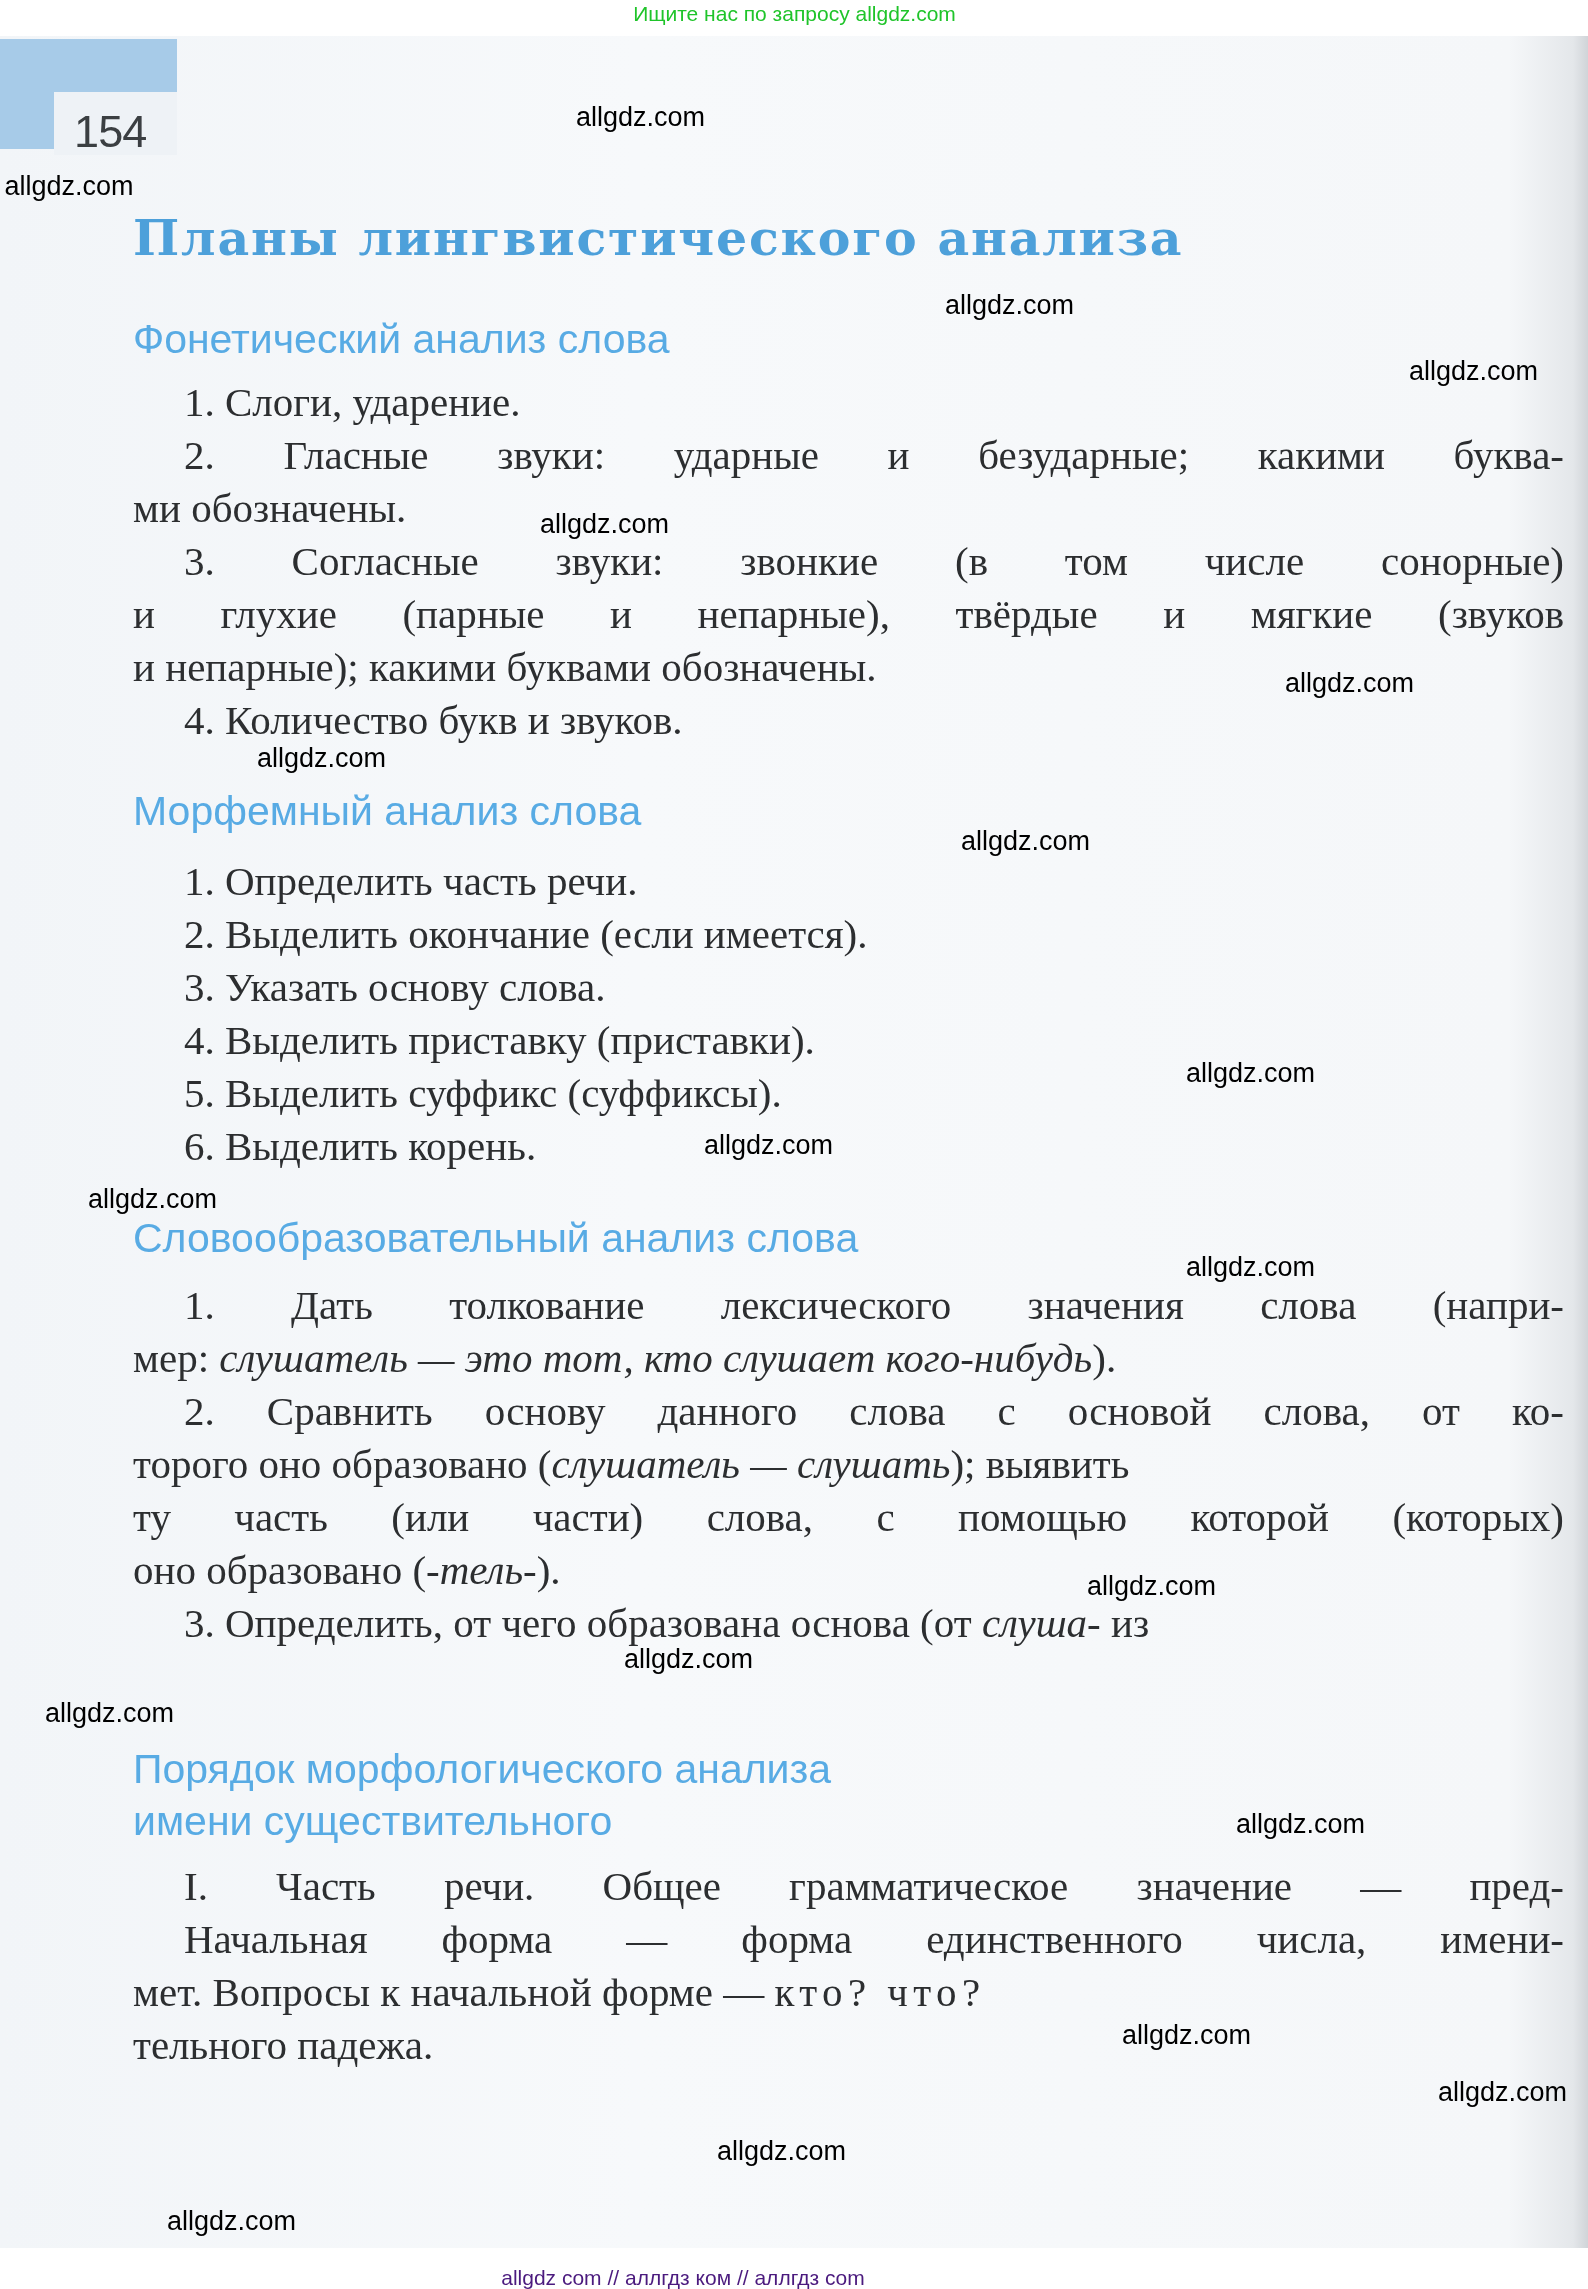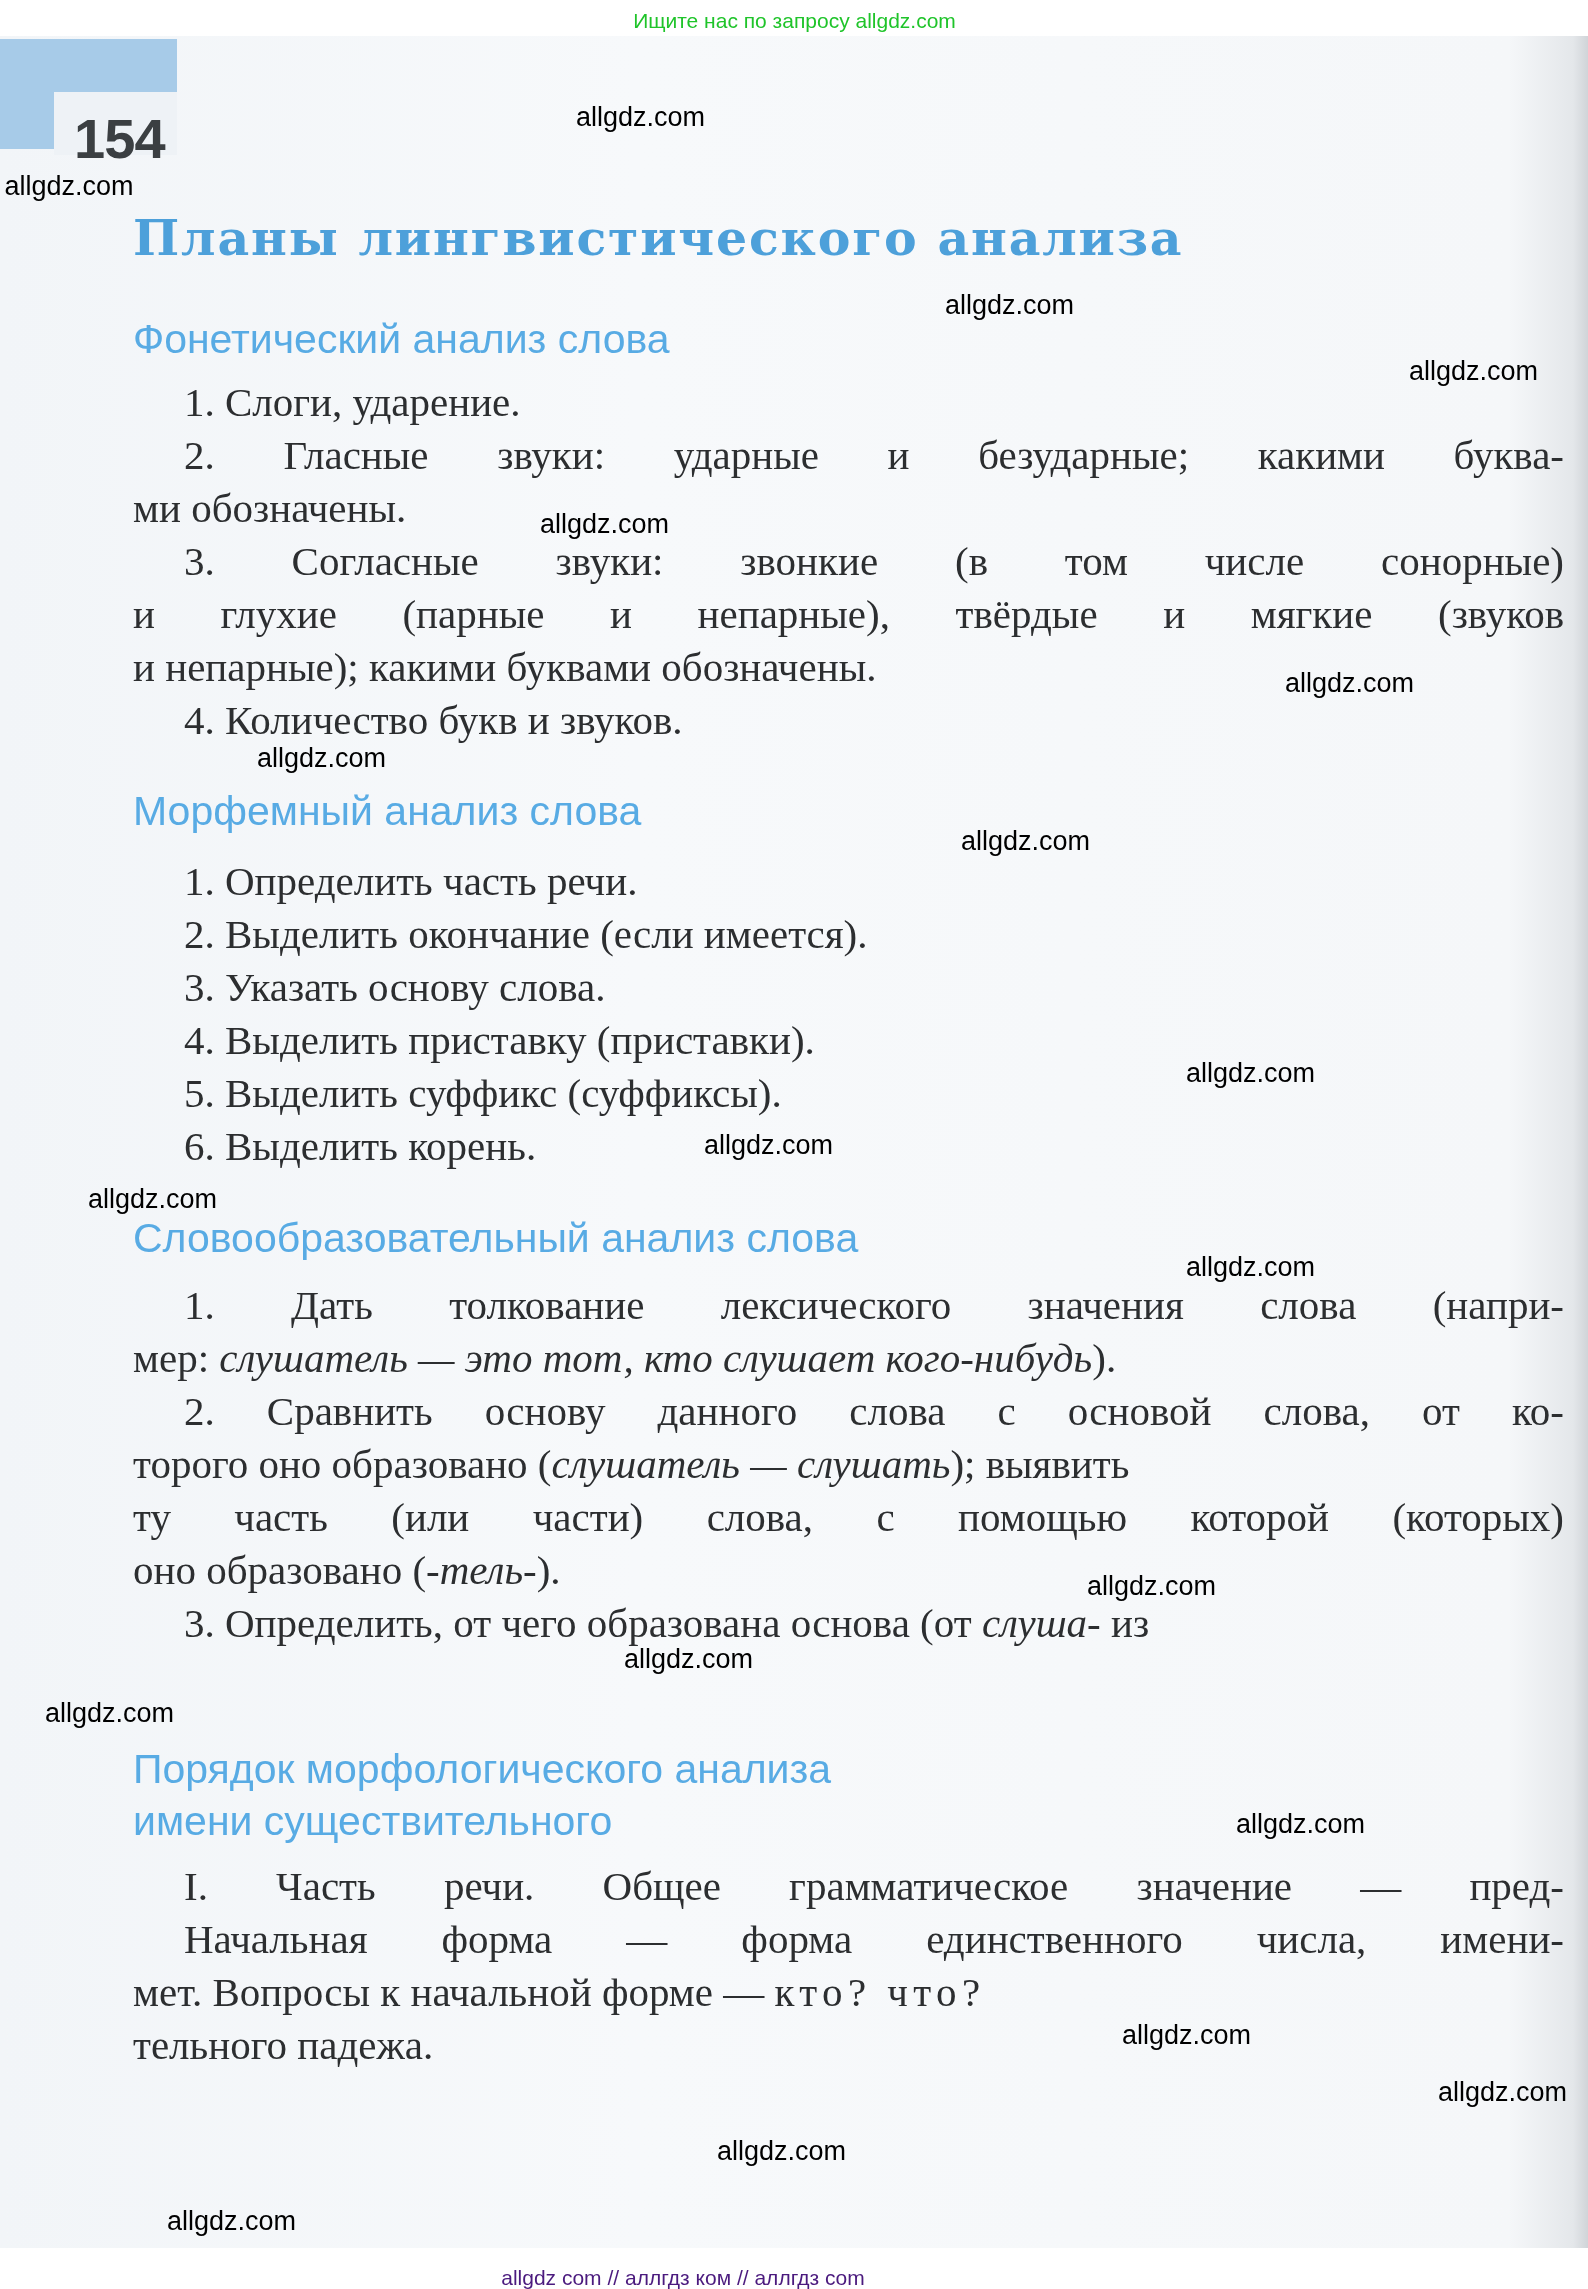--- a/index.html
+++ b/index.html
@@ -6,36 +6,36 @@
   body {
     width:1589px; height:2290px; position:relative; overflow:hidden;
     background:#ffffff;
     font-family:"DejaVu Serif", serif;
   }
   .topbar {
     position:absolute; left:0; top:0; width:1589px; height:36px; background:#ffffff;
     text-align:center;
   }
   .topbar span {
-    display:inline-block; margin-top:9px;
+    display:inline-block; margin-top:2px;
     font-family:"Liberation Sans", sans-serif; font-size:21px; color:#1fc42a;
   }
   .page {
     position:absolute; left:0; top:36px; width:1589px; height:2212px;
     background:linear-gradient(90deg,#f2f5f8 0%,#f7f9fb 40%,#f5f7f9 95%,#e4e7ea 99%,#cfd3d7 100%);
   }
   .tab {
     position:absolute; left:0; top:39px; width:177px; height:110px; background:#a7cbe8;
   }
   .tab-notch {
     position:absolute; left:54px; top:92px; width:123px; height:63px; background:#eef2f6;
   }
   .page-number {
     position:absolute; left:74px; top:106px; font-family:"Liberation Sans", sans-serif;
-    font-weight:bold; font-size:56px; color:#3b3f42; letter-spacing:-0.9px;
+    font-weight:normal; font-size:45px; color:#3b3f42; letter-spacing:-0.9px;
   }
   .title {
     position:absolute; left:133px; top:209px; font-family:"DejaVu Serif", serif;
     font-weight:bold; font-size:49px; color:#4da0da; letter-spacing:1.8px; white-space:nowrap;
   }
   .subhead {
     position:absolute; left:133px; font-family:"Liberation Sans", sans-serif;
     font-size:41px; color:#58abe4; white-space:nowrap; line-height:52px;
   }
   .block {

